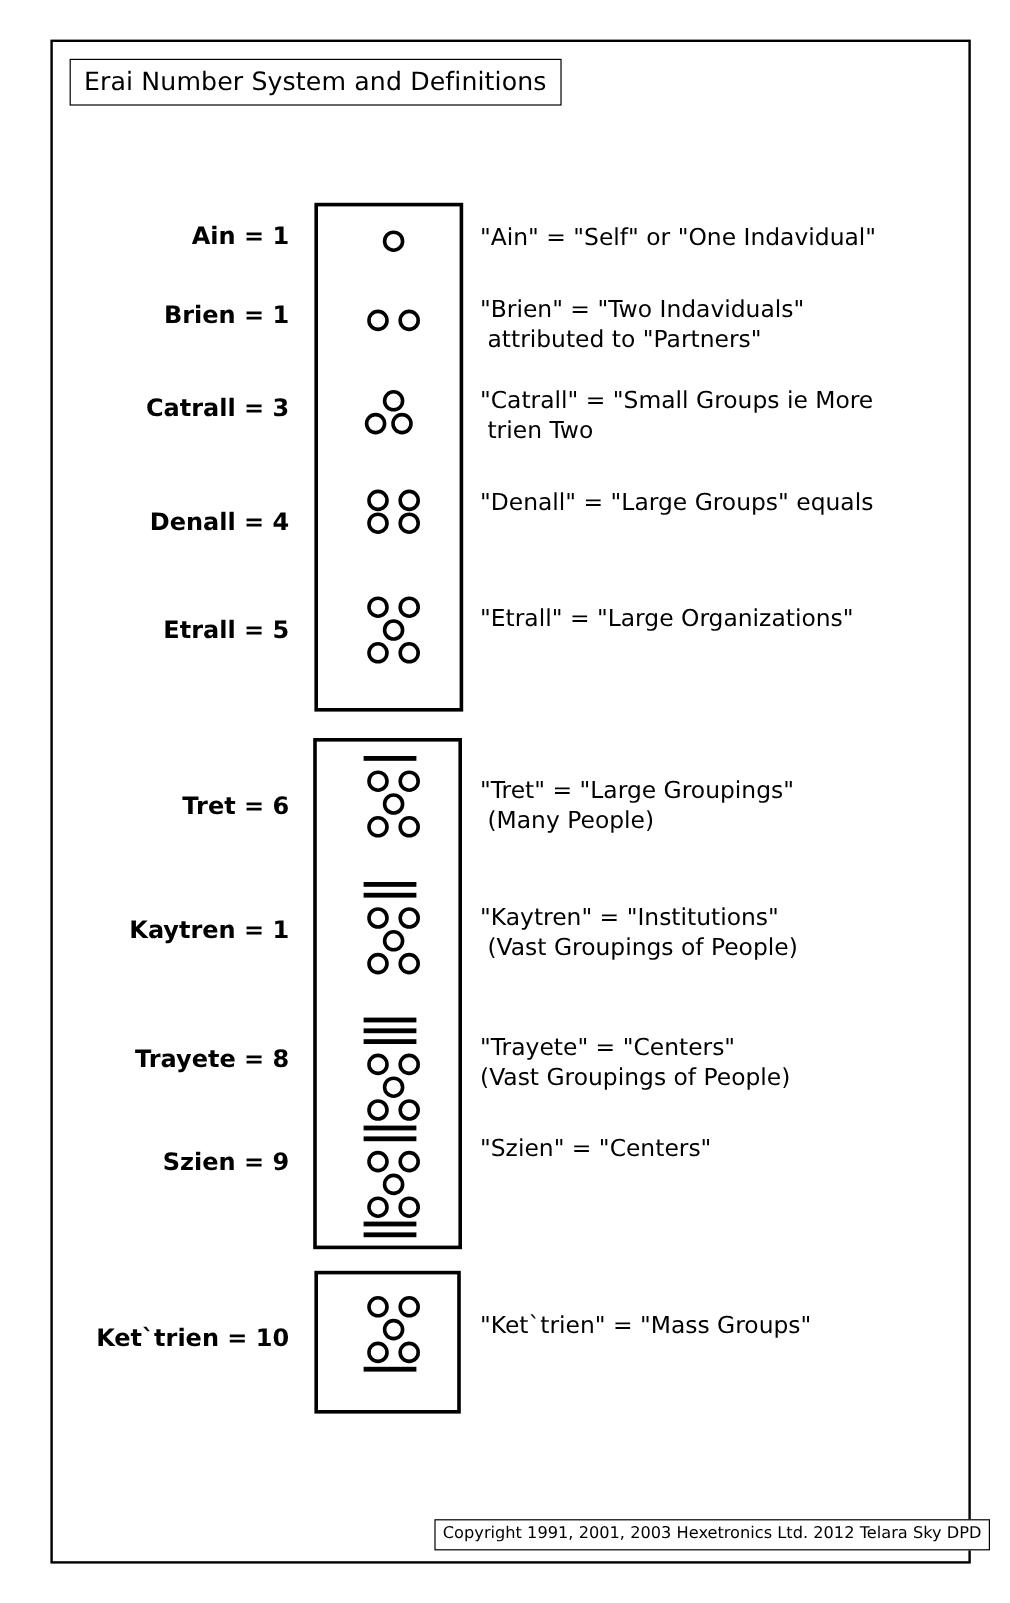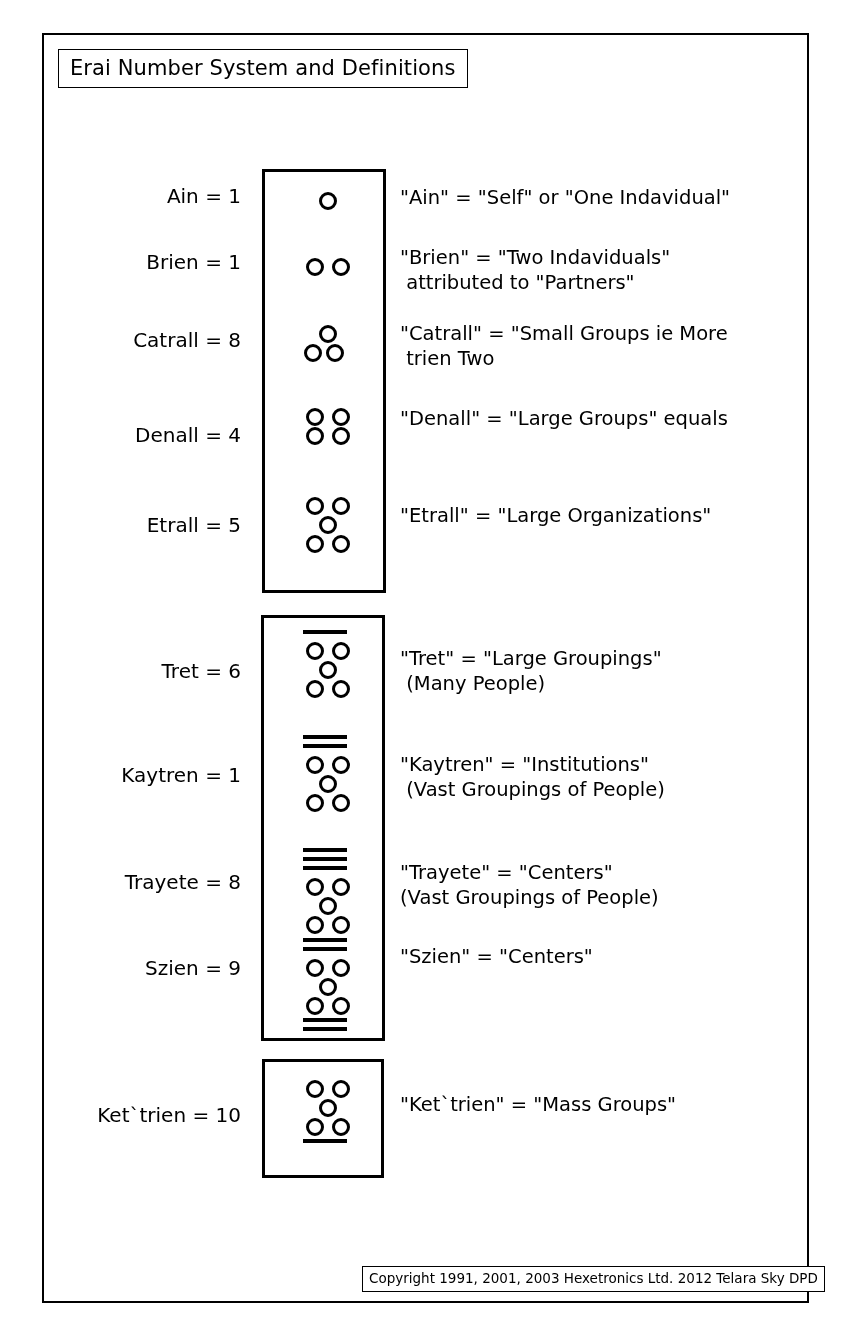--- a/index.html
+++ b/index.html
@@ -60,20 +60,21 @@
   #glyph-box-3 { left: 262px; top: 1059px; width: 122px; height: 119px; }
 
   
   .num-label {
     position: absolute;
     font-size: 20px;
     line-height: 1;
     white-space: nowrap;
     text-align: right;
     right: 601px; 
+    font-weight: bold;
   }
 
   
   .definition {
     position: absolute;
     left: 400px;
     font-size: 19.5px;
     line-height: 25px;
     white-space: pre;
   }
@@ -134,21 +135,21 @@
     <div class="definition" style="top: 185px;"><div>"Ain" = "Self" or "One Indavidual"</div></div>
     <div class="glyph" style="left: 262px; top: 192px;">
       <div class="dot" style="left: 57px; top: 0px;"></div>
     </div>
     <div class="num-label" style="top: 252px;">Brien = 1</div>
     <div class="definition" style="top: 245px;"><div>"Brien" = "Two Indaviduals"</div><div> attributed to "Partners"</div></div>
     <div class="glyph" style="left: 262px; top: 258px;">
       <div class="dot" style="left: 44px; top: 0px;"></div>
       <div class="dot" style="left: 70px; top: 0px;"></div>
     </div>
-    <div class="num-label" style="top: 330px;">Catrall = 8</div>
+    <div class="num-label" style="top: 330px;">Catrall = 3</div>
     <div class="definition" style="top: 321px;"><div>"Catrall" = "Small Groups ie More</div><div> trien Two</div></div>
     <div class="glyph" style="left: 262px; top: 325px;">
       <div class="dot" style="left: 57px; top: 0px;"></div>
       <div class="dot" style="left: 42px; top: 19px;"></div>
       <div class="dot" style="left: 64px; top: 19px;"></div>
     </div>
     <div class="num-label" style="top: 425px;">Denall = 4</div>
     <div class="definition" style="top: 406px;"><div>"Denall" = "Large Groups" equals</div></div>
     <div class="glyph" style="left: 262px; top: 408px;">
       <div class="dot" style="left: 44px; top: 0px;"></div>

